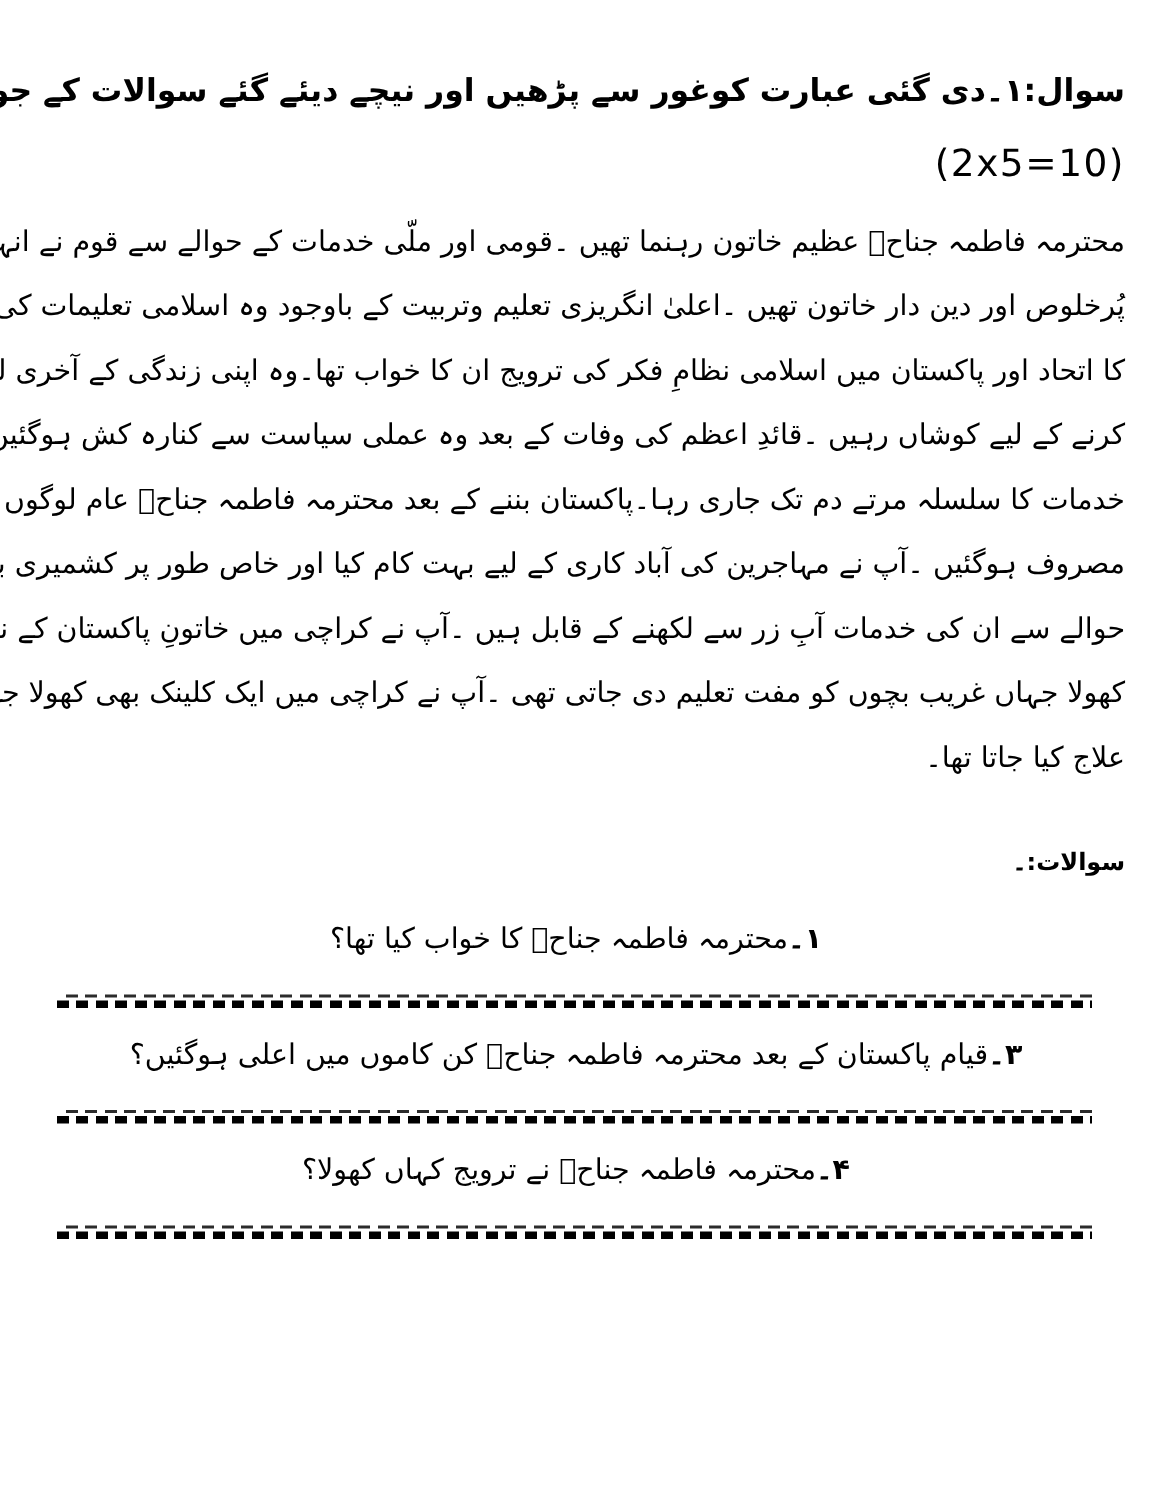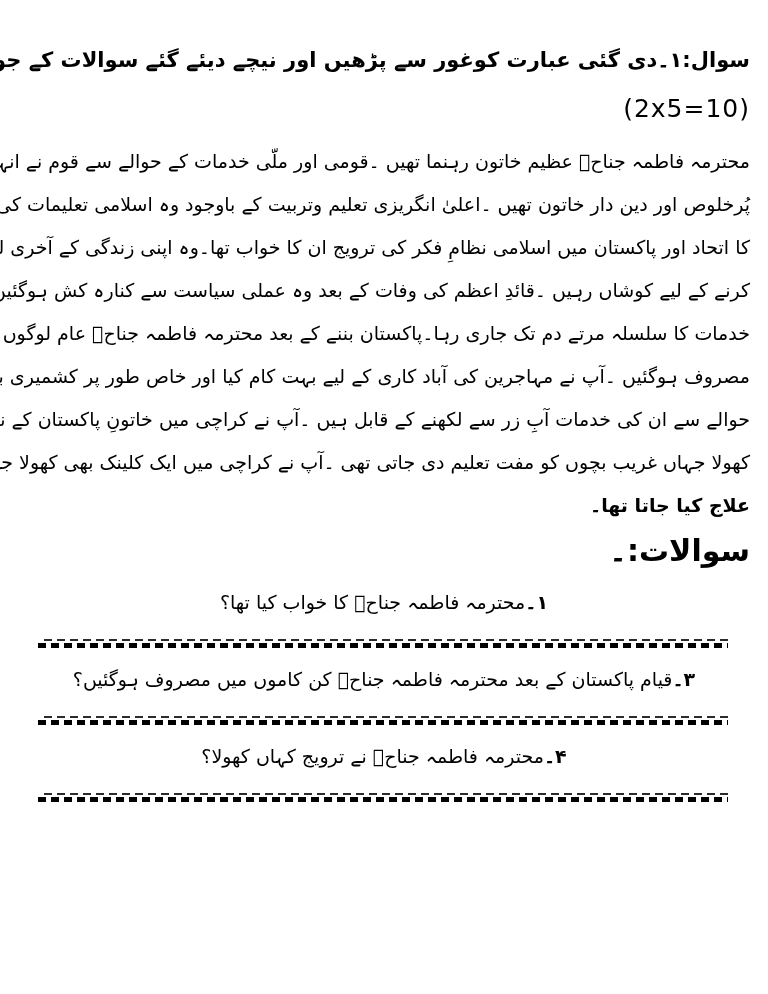--- a/index.html
+++ b/index.html
@@ -45,25 +45,24 @@
   .passage-line {
     font-size: 19px;
     line-height: 43px;
     text-align: justify;
     text-align-last: justify;
     white-space: nowrap;
   }
   .passage-line.last {
     text-align: center;
     text-align-last: right;
-    font-weight: bold;
   }
   .questions-heading {
-    margin-top: 4px;
-    font-size: 30px;
+    margin-top: 28px;
+    font-size: 16px;
     font-weight: bold;
     line-height: 40px;
   }
   .question-row {
     margin-top: 12px;
     font-size: 19px;
     line-height: 38px;
     text-align: center;
     white-space: nowrap;
   }
@@ -107,21 +106,21 @@
   <div>
     <div class="question-row">
       <span class="question-number">۱۔</span><span>محترمہ فاطمہ جناحؒ کا خواب کیا تھا؟</span>
     </div>
     <div class="answer-line"></div>
   </div>
 
 
   <div>
     <div class="question-row">
-      <span class="question-number">۳۔</span><span>قیام پاکستان کے بعد محترمہ فاطمہ جناحؒ کن کاموں میں مصروف ہوگئیں؟</span>
+      <span class="question-number">۳۔</span><span>قیام پاکستان کے بعد محترمہ فاطمہ جناحؒ کن کاموں میں اعلی ہوگئیں؟</span>
     </div>
     <div class="answer-line"></div>
   </div>
 
   <div>
     <div class="question-row">
       <span class="question-number">۴۔</span><span>محترمہ فاطمہ جناحؒ نے ترویج کہاں کھولا؟</span>
     </div>
     <div class="answer-line"></div>
   </div>

